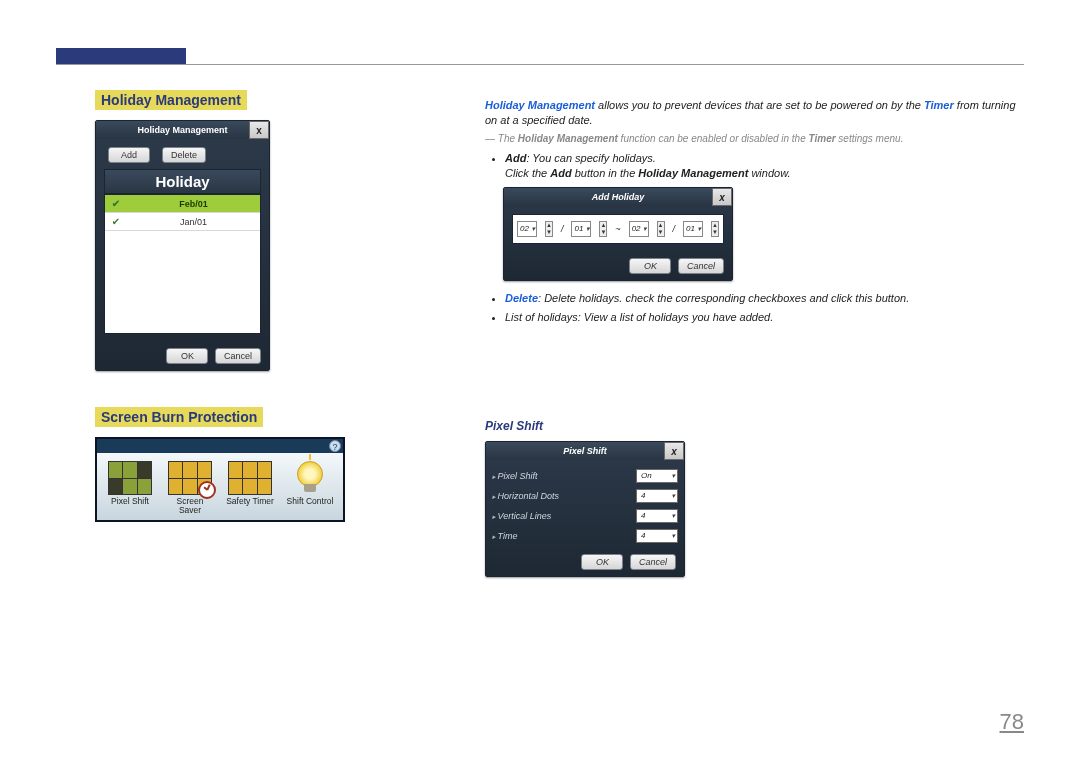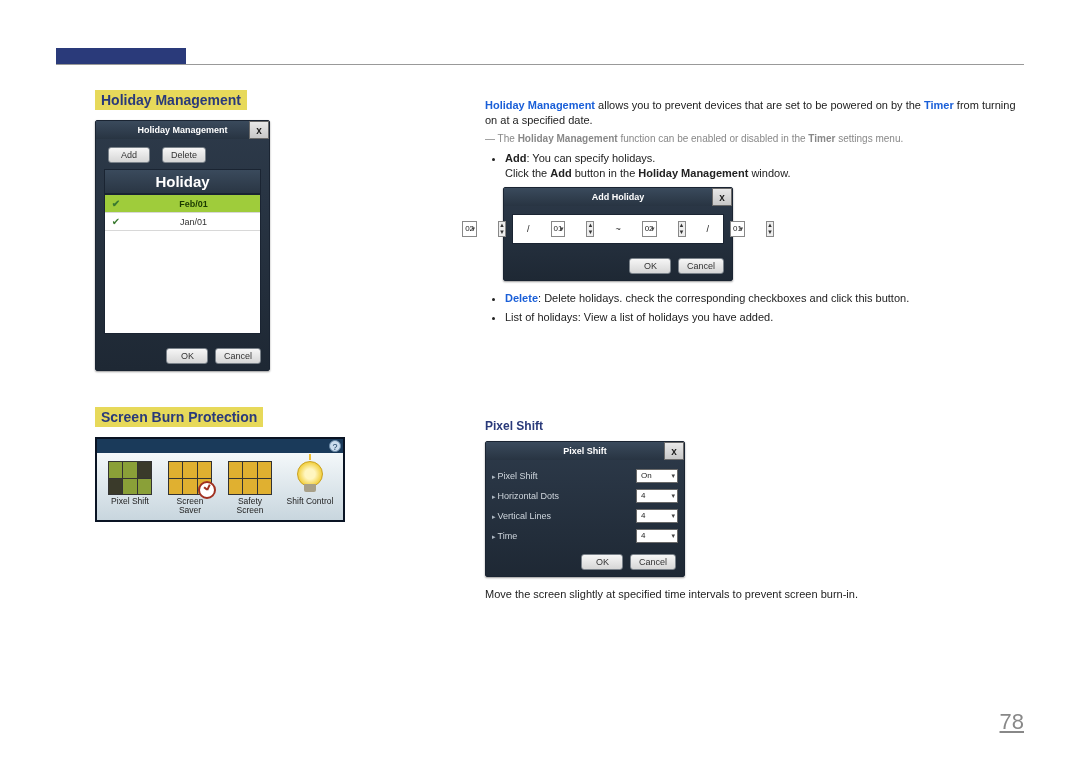--- a/index.html
+++ b/index.html
@@ -35,21 +35,21 @@
     height: 16px;
     background: #2a3a7a;
   }
   .content {
     display: flex;
     gap: 200px;
     margin-top: 30px;
     padding-left: 39px;
   }
   .left-col { width: 190px; }
-  .right-col { width: 590px; margin-top: 8px; }
+  .right-col { width: 590px; margin-top: 8px; font-style: italic; }
   h2.highlight {
     display: inline-block;
     background: #e7d95a;
     color: #2a3a7a;
     font-family: "Trebuchet MS", Arial, sans-serif;
     font-weight: bold;
     font-size: 14px;
     padding: 2px 6px;
     margin: 0 0 10px 0;
   }
@@ -138,21 +138,21 @@
     width: 22px;
     text-align:center;
     color:#3a7a30;
     font-size:10px;
   }
   .list-row.sel { background:#9fcc3b; color:#1a3a00; font-weight:bold; }
   .list-row .txt { flex:1; text-align:center; color:inherit; }
   .list-row:not(.sel) .txt { color:#333; }
   
   .date-controls {
-    display:flex; gap:21px; align-items:center; justify-content:center;
+    display:flex; gap:8px; align-items:center; justify-content:center;
     background:#fff; border:1px solid #1a2432;
     padding: 6px 4px;
   }
   .date-controls .sel {
     display:inline-block; width:30px; height:16px;
     border:1px solid #888; background:#fff; color:#222;
     font-size:8px; line-height:14px; text-align:left; padding:0 2px;
     position:relative;
   }
   .date-controls .sel:after{
@@ -295,21 +295,21 @@
             <div class="sbp-icon">
                 <div class="grid-ic yellow">
                   <div></div>
                   <div></div>
                   <div class="dark"></div>
                   <div class="dark"></div>
                   <div></div>
                   <div></div>
                 </div>
               </div>
-            <div class="sbp-label">Safety Screen</div>
+            <div class="sbp-label">Safety Timer</div>
           </div>
           <div class="sbp-item">
             <div class="sbp-icon">
                 <div class="rays">
                   <span></span>
                 </div>
                 <div class="bulb"></div>
               </div>
             <div class="sbp-label">Shift Control</div>
           </div>
@@ -390,18 +390,17 @@
             <span class="lab">Time</span>
             <span class="ps-sel">4</span>
           </div>
         </div>
         <div class="dlg-btnrow">
           <span class="dlg-btn">OK</span>
           <span class="dlg-btn">Cancel</span>
         </div>
       </div>
 
-      <p style="margin-top:10px;">Move the screen slightly at specified time intervals to prevent screen burn-in.</p>
     </div>
   </div>
 
   <div class="page-num">78</div>
 </div>
 
 </body></html>

